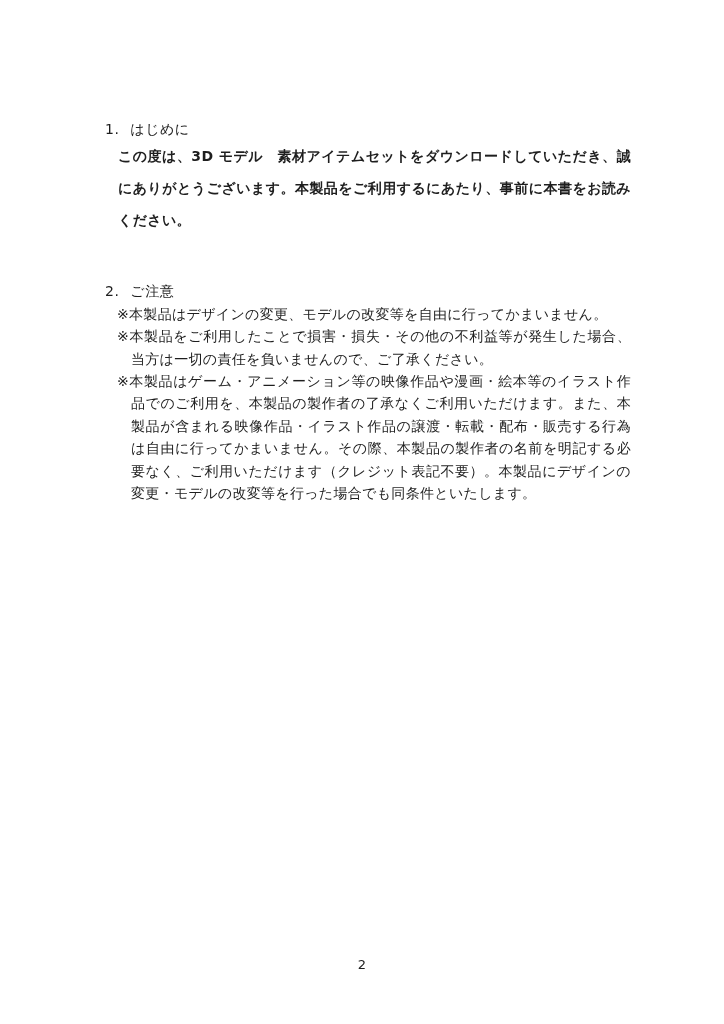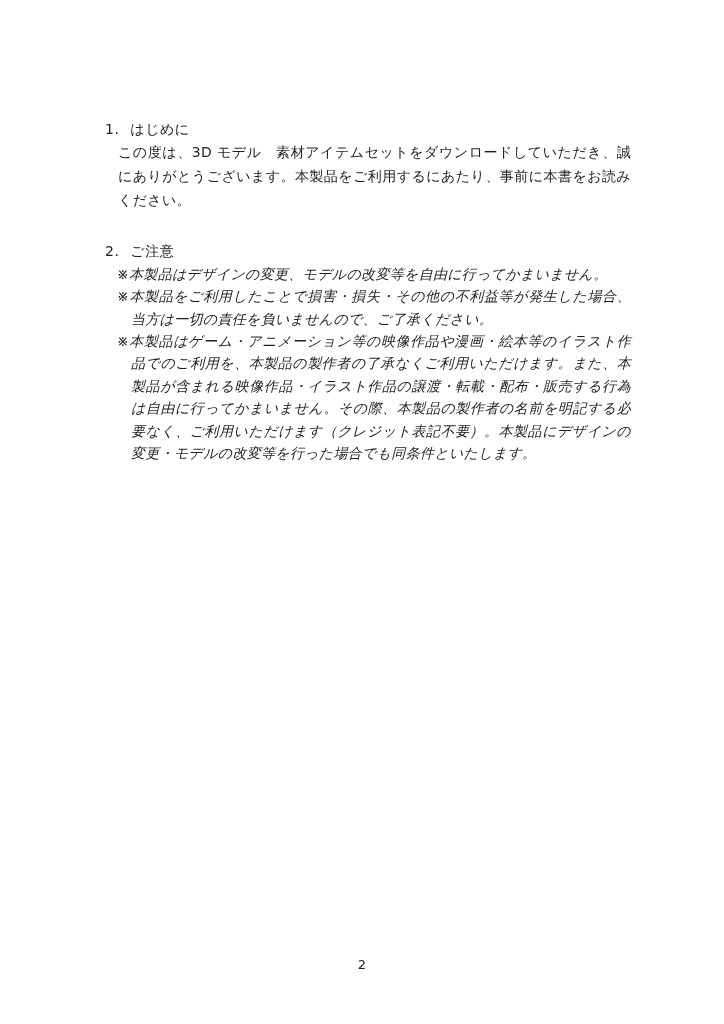--- a/index.html
+++ b/index.html
@@ -31,40 +31,40 @@
     white-space: nowrap;
   }
   .heading .num {
     display: inline-block;
     margin-right: 11px;
   }
   .section-body {
     margin: 0;
     padding-left: 13px;
     font-size: 14px;
-    line-height: 24px;
+    line-height: 32px;
     letter-spacing: 0.3px;
     text-align: justify;
+    font-weight: bold;
   }
   .section-notes {
-    margin-top: 28px;
+    margin-top: 44px;
   }
   .notes {
     list-style: none;
     margin: 0;
     padding: 0 0 0 12px;
   }
   .note {
     font-size: 14px;
     line-height: 22.4px;
     letter-spacing: 0.3px;
     text-align: justify;
     padding-left: 14px;
     text-indent: -14px;
-    font-style: italic;
   }
   .footer-pagenum {
     position: absolute;
     left: 0;
     right: 0;
     top: 956px;
     text-align: center;
     font-size: 13px;
     line-height: 18px;
     color: #1e1e1e;

